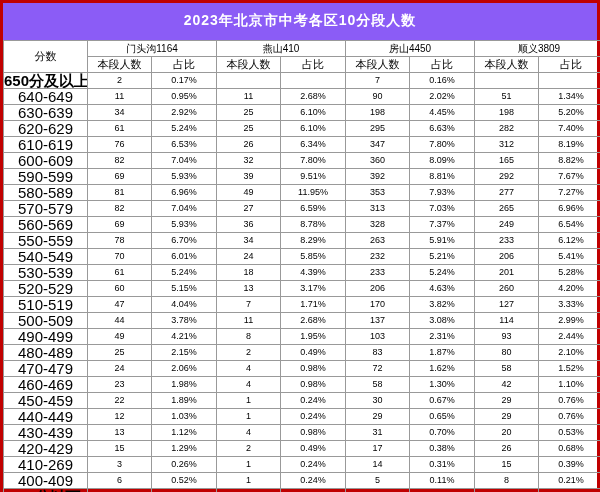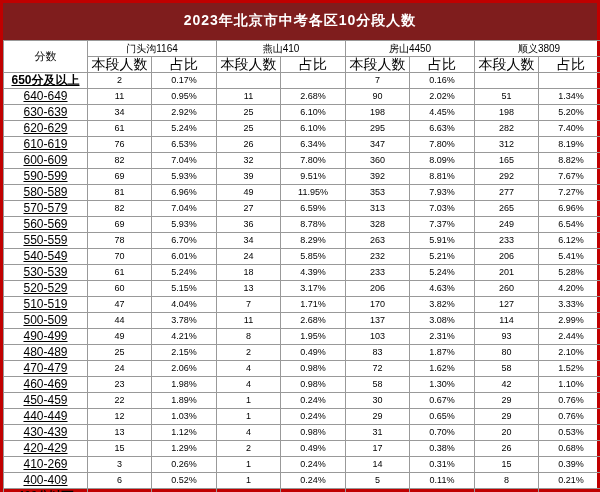--- a/index.html
+++ b/index.html
@@ -16,21 +16,21 @@
   .sheet {
     width: 600px;
     height: 492px;
     box-sizing: border-box;
     border: 3px solid #c00000;
     background: #ffffff;
     display: flex;
     flex-direction: column;
   }
   .title-bar {
-    background: #7f1d1d;
+    background: #8b5cf6;
     color: #ffffff;
     text-align: center;
     font-size: 14px;
     font-weight: bold;
     letter-spacing: 1px;
     padding: 9px 0 10px 0;
     flex: 0 0 auto;
   }
   table.grid {
     border-collapse: collapse;
@@ -54,25 +54,24 @@
     font-weight: bold;
     font-size: 11px;
     margin-top: 19px;
   }
   .hdr-district {
     font-weight: bold;
     font-size: 10px;
   }
   .hdr-sub {
     font-weight: bold;
-    font-size: 14px;
+    font-size: 11px;
   }
   .row-label {
-    font-size: 12px;
-    text-decoration: underline;
+    font-size: 15px;
   }
   .row-label.bold {
     font-weight: bold;
   }
   .hdr-row1 td { height: 20px; line-height: 20px; }
   .hdr-row2 td { height: 17px; line-height: 17px; }
   .col-score { width: 84px; }
   .col-num   { width: 64px; }
   .col-pct   { width: 65px; }
 </style>

